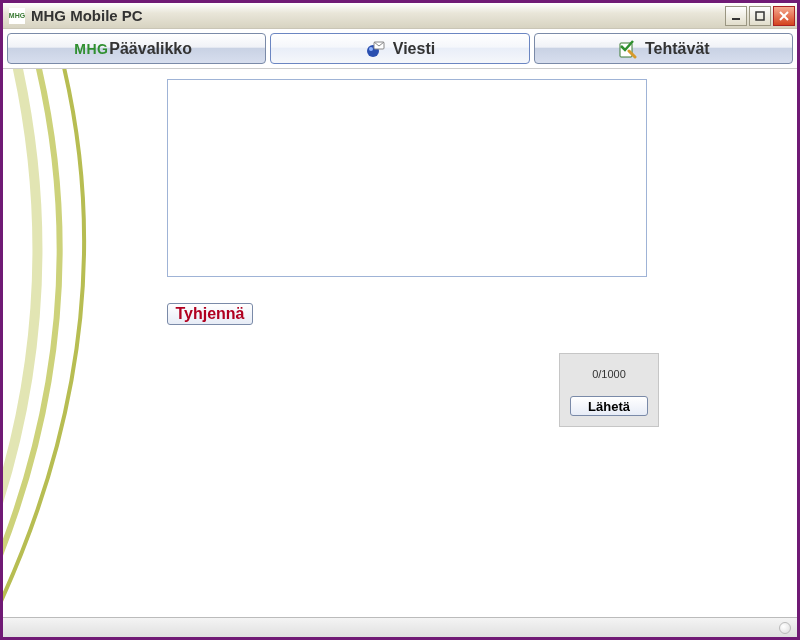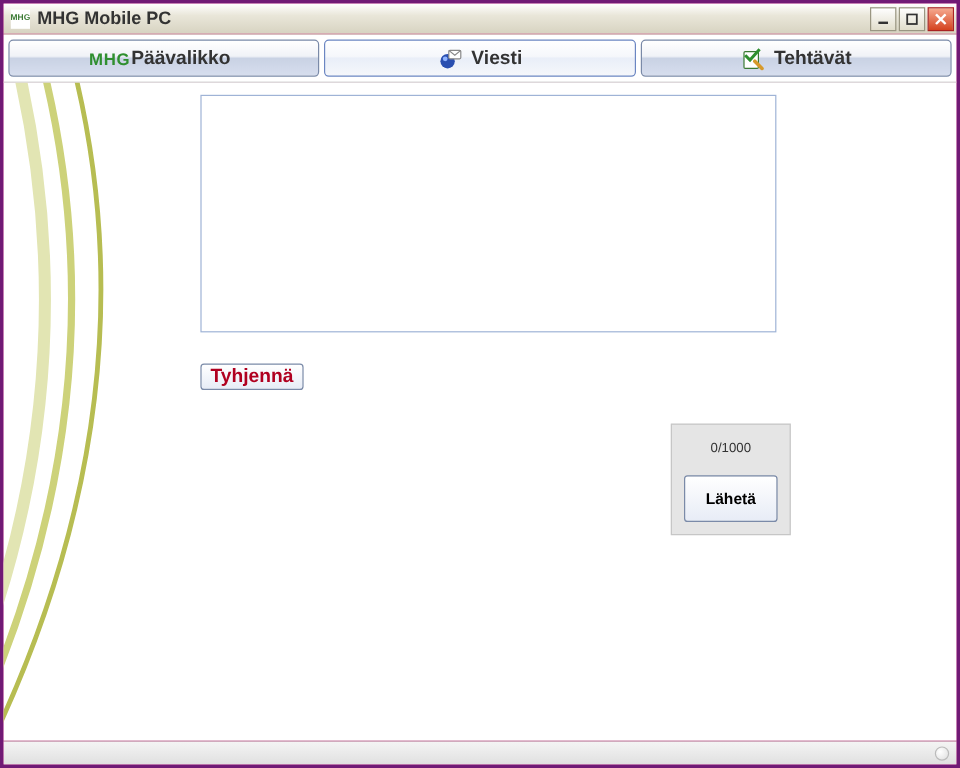--- a/index.html
+++ b/index.html
@@ -169,21 +169,21 @@
     width: 100px;
     text-align: center;
     margin-top: 44px;
   }
   .counter {
     font-size: 11px;
     color: #333;
     margin: 6px 0 16px 0;
   }
   .send-btn {
-    width: 78px; height: 39px;
+    width: 78px; height: 20px;
     border: 1px solid #7a8aa8;
     border-radius: 3px;
     background: linear-gradient(to bottom, #ffffff, #e7ecf6);
     font-size: 13px;
     font-weight: bold;
     cursor: pointer;
   }
 
   
   .statusbar {

